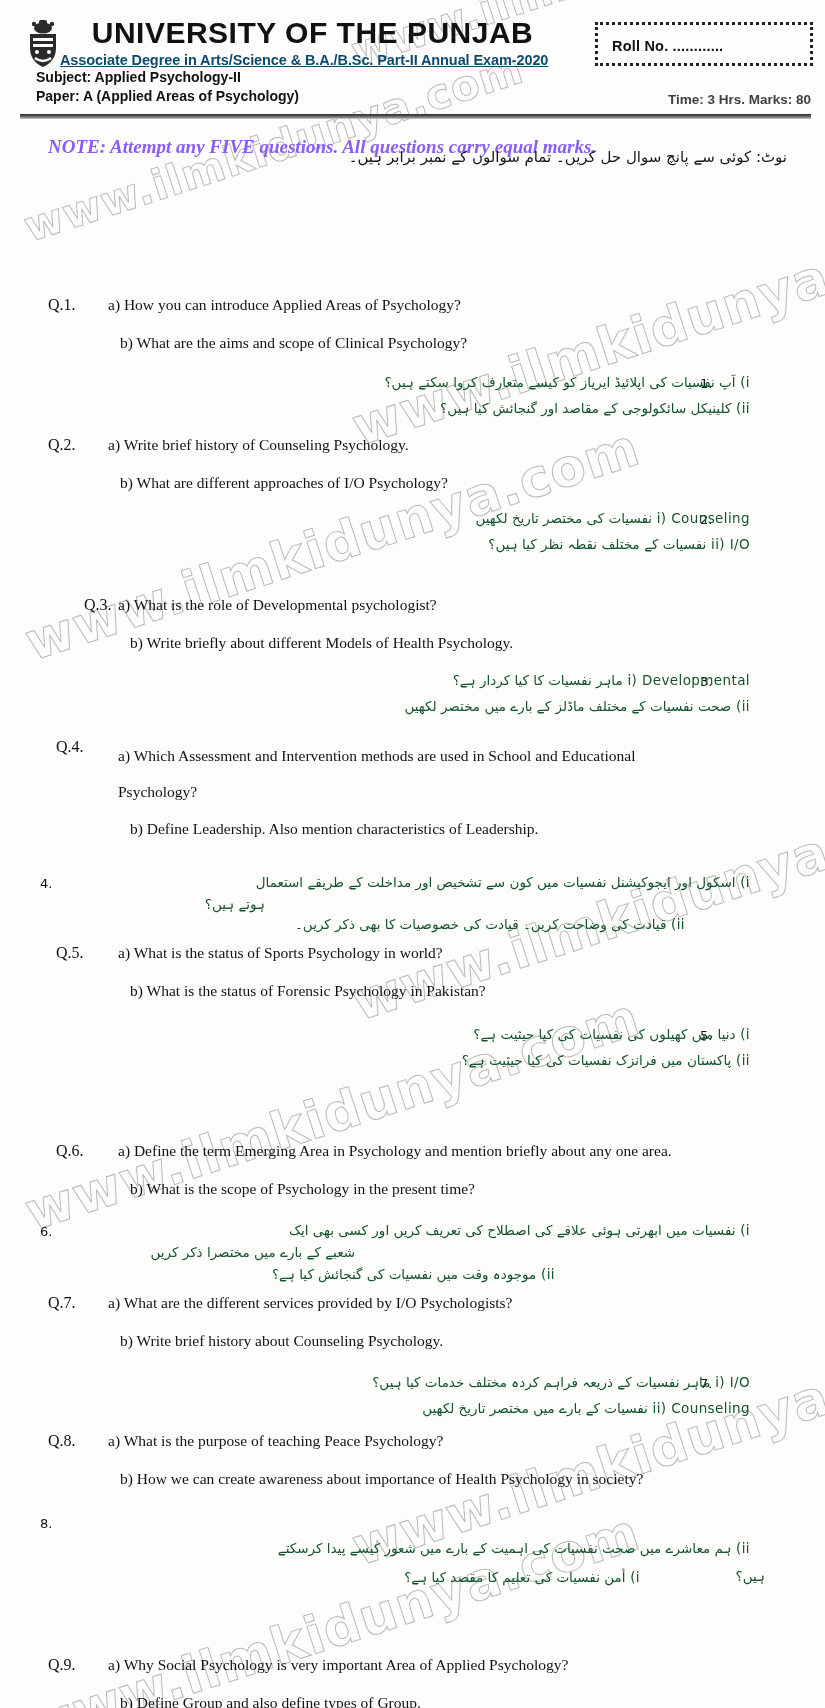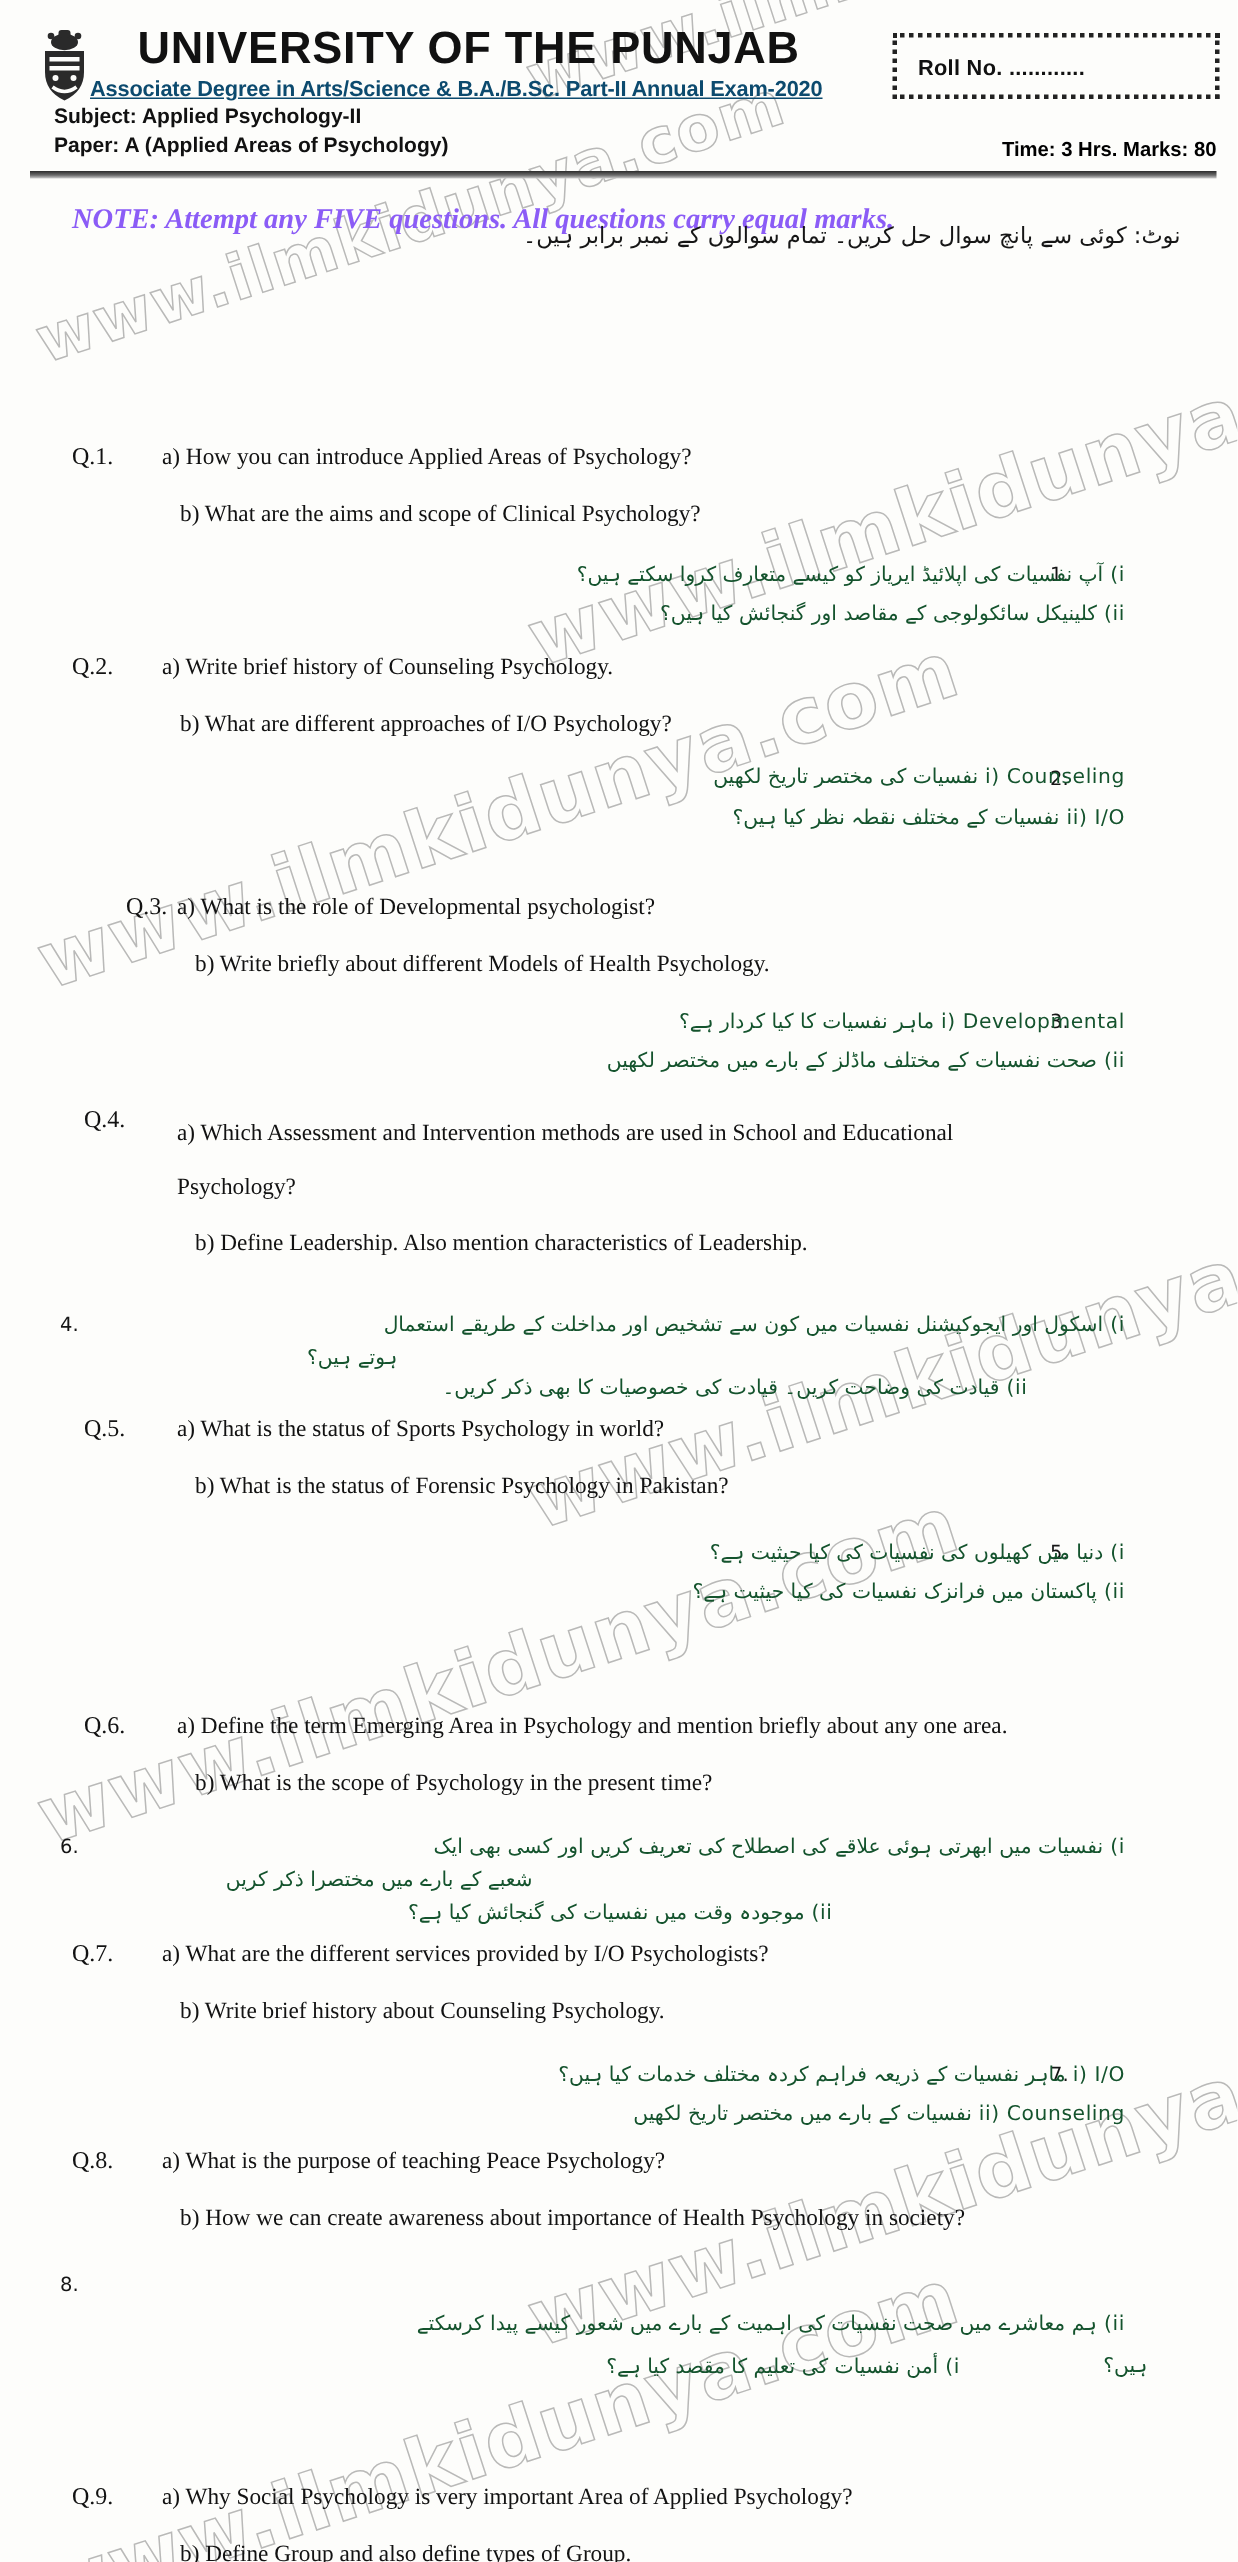--- a/index.html
+++ b/index.html
@@ -96,21 +96,21 @@
     color: #111;
     letter-spacing: 0.2px;
   }
   .time-marks {
     position: absolute;
     right: 14px;
     top: 92px;
     font-family: "Liberation Sans", sans-serif;
     font-weight: 700;
     font-size: 13.5px;
-    color: #000000;
+    color: #404040;
   }
   .rule {
     position: absolute;
     left: 20px;
     right: 14px;
     top: 114px;
     height: 5px;
     background: linear-gradient(180deg,#2b2b2b 0%, #6b6b6b 55%, #cfcfcf 100%);
     z-index: 10;
   }

